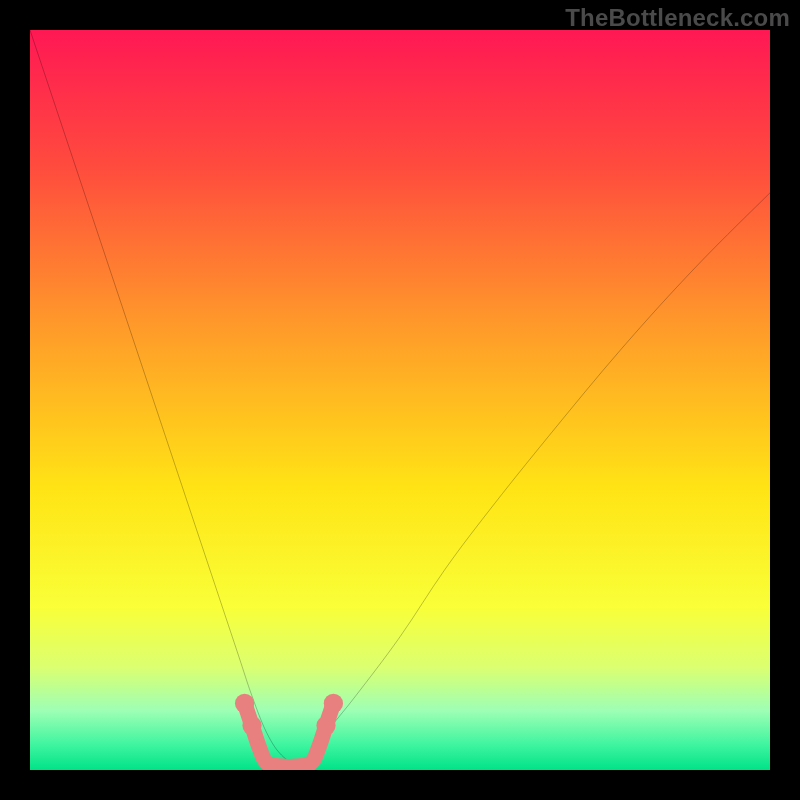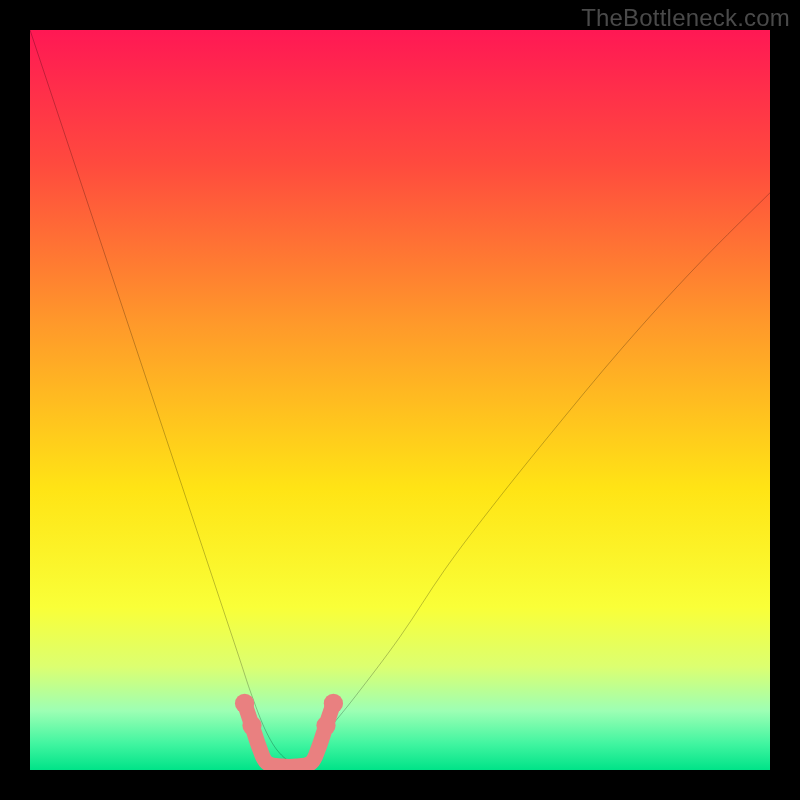--- a/index.html
+++ b/index.html
@@ -28,21 +28,21 @@
   .gradient-bg {
     position: absolute;
     inset: 0;
   }
   .watermark {
     position: absolute;
     top: 4px;
     right: 10px;
     color: #4a4a4a;
     font-size: 24px;
-    font-weight: 400;
+    font-weight: 700;
     letter-spacing: 0.2px;
   }
   svg.curves {
     position: absolute;
     inset: 0;
     width: 100%;
     height: 100%;
   }
 </style>
 </head>

